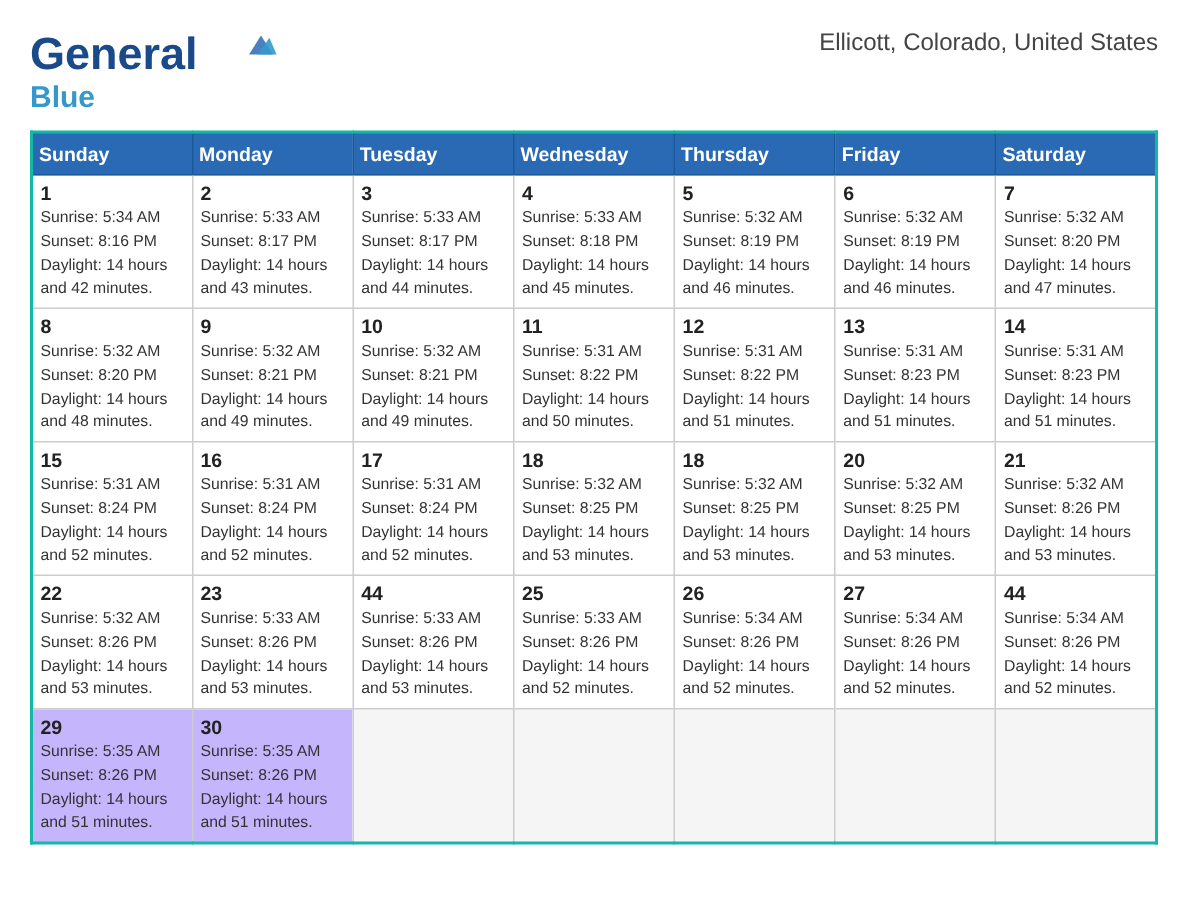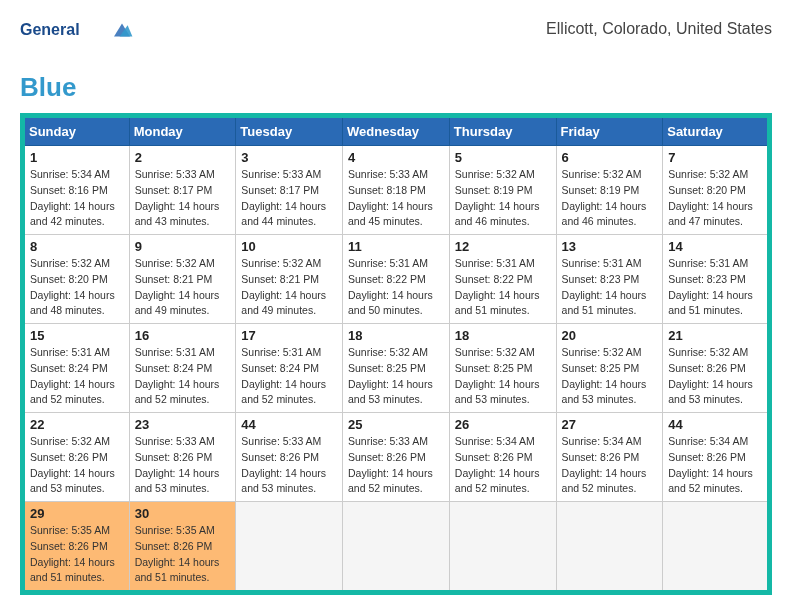--- a/index.html
+++ b/index.html
@@ -16,22 +16,21 @@
       align-items: flex-start;
       margin-bottom: 10px;
     }
     .logo {
       display: flex;
       flex-direction: column;
       align-items: flex-start;
     }
     .logo-text {
       display: flex;
-      align-items: center;
-      font-size: 16px;
+      font-size: 30px;
       font-weight: bold;
       color: #1a4a8a;
       gap: 28px;
     }
     .logo-general { color: #1a4a8a; font-weight: bold; }
     .logo-blue { color: #3399cc; font-weight: bold; }
     .logo-icon {
       width: 24px;
       height: 20px;
       margin: 0 2px;
@@ -44,21 +43,21 @@
       font-weight: bold;
       color: #222;
     }
     .sub-title {
       font-size: 16px;
       color: #444;
     }
     .calendar {
       width: 100%;
       border-collapse: collapse;
-      border: 5px solid #14b8a6;
+      border: 2px solid #14b8a6;
     }
     .calendar th {
       background: #2a6ab5;
       color: #fff;
       padding: 6px 4px;
       font-size: 13px;
       font-weight: bold;
       text-align: left;
       border: 1px solid #1a5a9a;
     }
@@ -66,21 +65,21 @@
       vertical-align: top;
       padding: 4px 5px;
       font-size: 10.5px;
       color: #222;
       border: 1px solid #ccc;
       width: 107px;
       min-height: 80px;
       background: #fff;
     }
     .calendar tr:last-child td {
-      background: #fdba74;
+      background: #c4b5fd;
     }
     .day-number {
       font-weight: bold;
       font-size: 13px;
       display: block;
       margin-bottom: 2px;
     }
     .day-info {
       line-height: 1.5;
       color: #333;
@@ -96,21 +95,21 @@
 <div class="header">
   <div class="logo">
     <div class="logo-text">
       <span class="logo-general">General</span>
       <svg class="logo-icon" viewBox="0 0 30 24">
         <polygon points="5,20 15,4 25,20" fill="#2a6ab5" opacity="0.85"></polygon>
         <polygon points="12,20 22,6 28,20" fill="#3399cc" opacity="0.9"></polygon>
       </svg>
       <br>
     </div>
-    <span class="logo-blue" style="font-size:26px;font-weight:bold;margin-top:32px;">Blue</span>
+    <span class="logo-blue" style="font-size:20px;font-weight:bold;">Blue</span>
   </div>
   <div class="title-area">
     <div class="sub-title">Ellicott, Colorado, United States</div>
   </div>
 </div>
 
 <table class="calendar">
   <thead>
     <tr>
       <th>Sunday</th>

